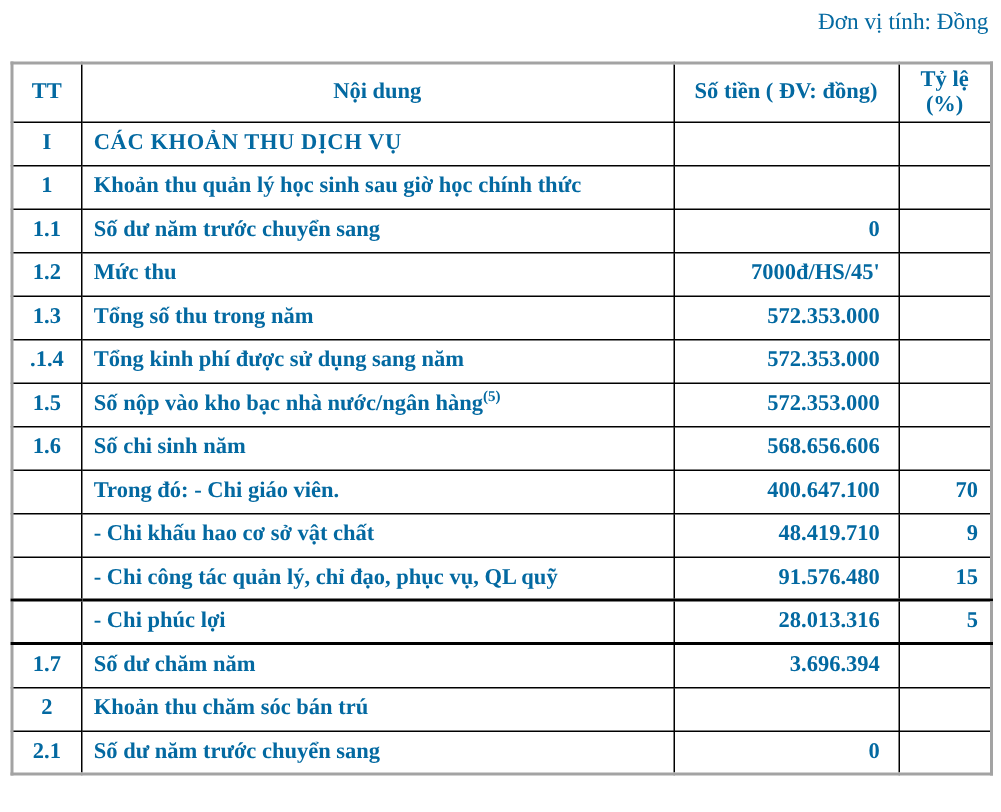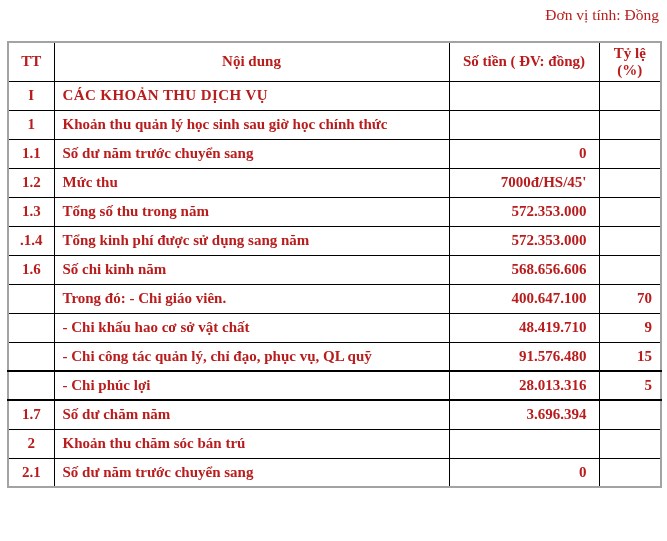--- a/index.html
+++ b/index.html
@@ -3,21 +3,21 @@
 <meta charset="utf-8">
 <style>
   html, body {
     margin: 0; padding: 0;
     background: #ffffff;
     width: 667px; height: 541px;
     overflow: hidden;
   }
   .page {
     font-family: "Liberation Serif", "DejaVu Serif", serif;
-    color: #b91c1c;
+    color: #0369a1;
     padding: 4px 7px 0 7px;
     box-sizing: border-box;
     width: 667px;
   }
   .unit-note {
     font-size: 15.5px;
     text-align: right;
     margin: 2px 1px 17px 0;
   }
   table.fin {
@@ -112,22 +112,28 @@
     <td class="amount">572.353.000</td>
     <td class="rate"></td>
   </tr>
         <tr>
     <td class="tt">.1.4</td>
     <td class="content">Tổng kinh phí được sử dụng sang năm</td>
     <td class="amount">572.353.000</td>
     <td class="rate"></td>
   </tr>
         <tr>
+    <td class="tt">1.5</td>
+    <td class="content">Số nộp vào kho bạc nhà nước/ngân hàng<sup>(5)</sup></td>
+    <td class="amount">572.353.000</td>
+    <td class="rate"></td>
+  </tr>
+        <tr>
     <td class="tt">1.6</td>
-    <td class="content">Số chi kinh năm</td>
+    <td class="content">Số chi sinh năm</td>
     <td class="amount">568.656.606</td>
     <td class="rate"></td>
   </tr>
         <tr>
     <td class="tt"></td>
     <td class="content">Trong đó: - Chi giáo viên.</td>
     <td class="amount">400.647.100</td>
     <td class="rate">70</td>
   </tr>
         <tr>

